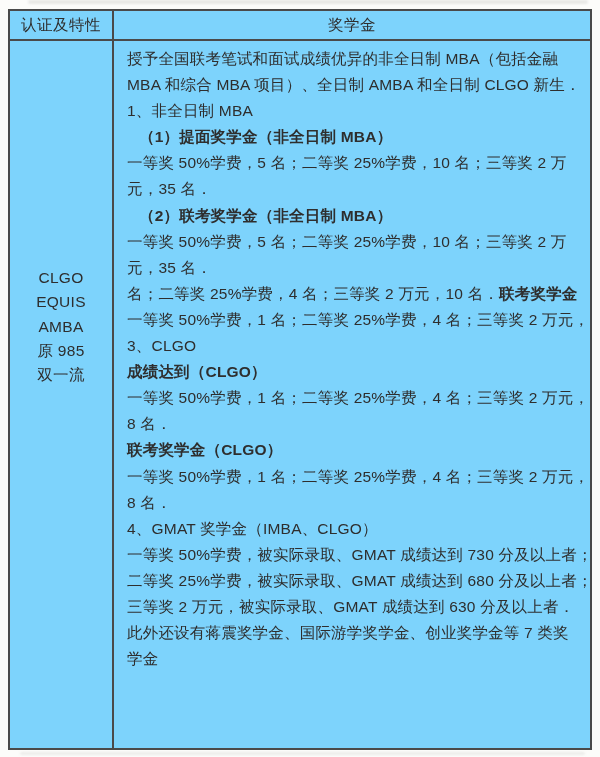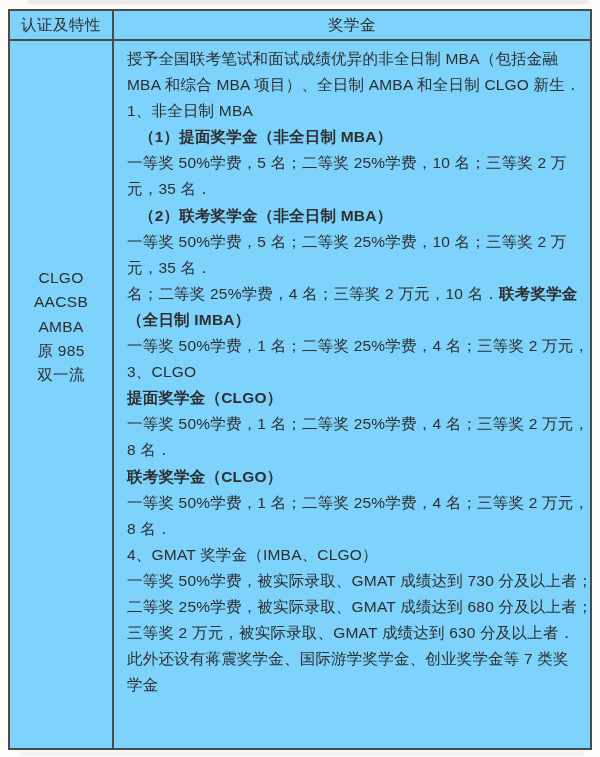--- a/index.html
+++ b/index.html
@@ -105,42 +105,41 @@
       <span>认证及特性</span>
     </div>
     <div class="cell-right">
       <span>奖学金</span>
     </div>
   </div>
   <div class="body-row">
     <div class="cell-left">
       <div class="features" id="feature-list">
           <div class="feature-line">CLGO</div>
-          <div class="feature-line">AACSB</div>
+          <div class="feature-line">EQUIS</div>
           <div class="feature-line">AMBA</div>
           <div class="feature-line">原 985</div>
           <div class="feature-line">双一流</div>
         </div>
     </div>
     <div class="cell-right">
       <div class="scholarship" id="scholarship-lines">
           <div class="text-line"><span class="seg-regular">授予全国联考笔试和面试成绩优异的非全日制 MBA（包括金融</span></div>
           <div class="text-line"><span class="seg-regular">MBA 和综合 MBA 项目）、全日制 AMBA 和全日制 CLGO 新生．</span></div>
           <div class="text-line"><span class="seg-regular">1、非全日制 MBA</span></div>
           <div class="text-line indent"><span class="seg-bold">（1）提面奖学金（非全日制 MBA）</span></div>
           <div class="text-line"><span class="seg-regular">一等奖 50%学费，5 名；二等奖 25%学费，10 名；三等奖 2 万</span></div>
           <div class="text-line"><span class="seg-regular">元，35 名．</span></div>
           <div class="text-line indent"><span class="seg-bold">（2）联考奖学金（非全日制 MBA）</span></div>
           <div class="text-line"><span class="seg-regular">一等奖 50%学费，5 名；二等奖 25%学费，10 名；三等奖 2 万</span></div>
           <div class="text-line"><span class="seg-regular">元，35 名．</span></div>
           <div class="text-line"><span class="seg-regular">名；二等奖 25%学费，4 名；三等奖 2 万元，10 名．</span><span class="seg-bold">联考奖学金</span></div>
-          <div class="text-line"><span class="seg-bold">（全日制 IMBA）</span></div>
           <div class="text-line"><span class="seg-regular">一等奖 50%学费，1 名；二等奖 25%学费，4 名；三等奖 2 万元，</span></div>
           <div class="text-line"><span class="seg-regular">3、CLGO</span></div>
-          <div class="text-line"><span class="seg-bold">提面奖学金（CLGO）</span></div>
+          <div class="text-line"><span class="seg-bold">成绩达到（CLGO）</span></div>
           <div class="text-line"><span class="seg-regular">一等奖 50%学费，1 名；二等奖 25%学费，4 名；三等奖 2 万元，</span></div>
           <div class="text-line"><span class="seg-regular">8 名．</span></div>
           <div class="text-line"><span class="seg-bold">联考奖学金（CLGO）</span></div>
           <div class="text-line"><span class="seg-regular">一等奖 50%学费，1 名；二等奖 25%学费，4 名；三等奖 2 万元，</span></div>
           <div class="text-line"><span class="seg-regular">8 名．</span></div>
           <div class="text-line"><span class="seg-regular">4、GMAT 奖学金（IMBA、CLGO）</span></div>
           <div class="text-line"><span class="seg-regular">一等奖 50%学费，被实际录取、GMAT 成绩达到 730 分及以上者；</span></div>
           <div class="text-line"><span class="seg-regular">二等奖 25%学费，被实际录取、GMAT 成绩达到 680 分及以上者；</span></div>
           <div class="text-line"><span class="seg-regular">三等奖 2 万元，被实际录取、GMAT 成绩达到 630 分及以上者．</span></div>
           <div class="text-line"><span class="seg-regular">此外还设有蒋震奖学金、国际游学奖学金、创业奖学金等 7 类奖</span></div>

